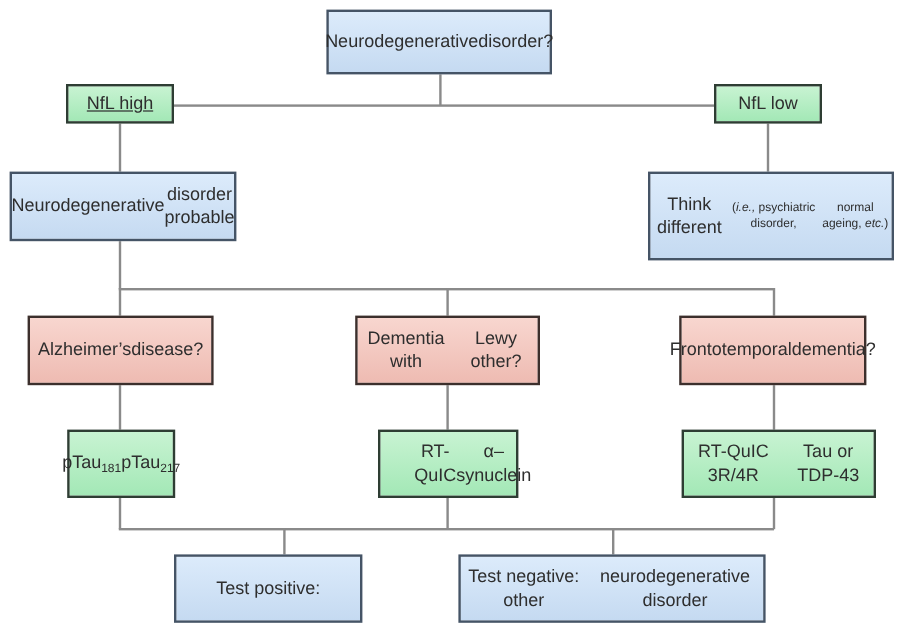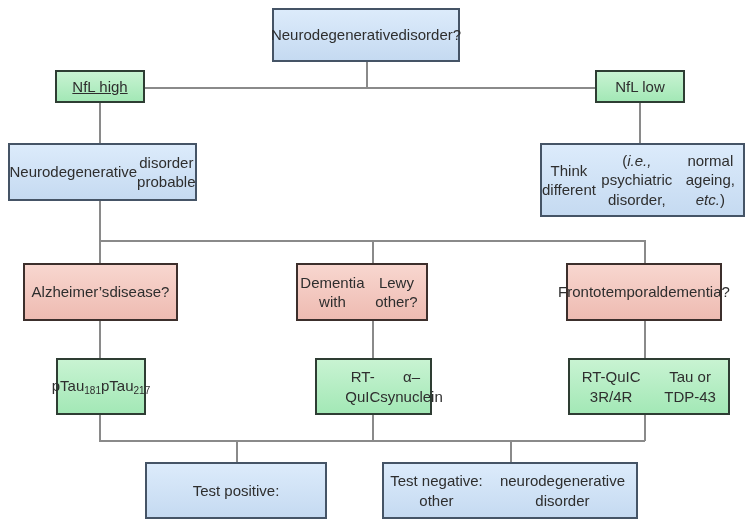--- a/index.html
+++ b/index.html
@@ -43,44 +43,44 @@
   }
   .node.green {
     background: linear-gradient(180deg, var(--green-fill-top) 0%, var(--green-fill-bottom) 100%);
     border: 2px solid var(--green-border);
   }
   .node.pink {
     background: linear-gradient(180deg, var(--pink-fill-top) 0%, var(--pink-fill-bottom) 100%);
     border: 2px solid var(--pink-border);
   }
   .line { display: block; }
-  .small-line { font-size: 15px; line-height: 1.3; }
+  .small-line { font-size: 10px; line-height: 1.3; }
   .em { font-style: italic; }
   .sub { font-size: 10px; vertical-align: -3px; }
   .vline, .hline {
     position: absolute;
     background: var(--connector);
     z-index: 1;
   }
   .vline { width: 1.5px; }
   .hline { height: 1.5px; }
 
   
   #n-root            { left: 272px; top:   8px; width: 188px; height: 54px; }
   #n-nfl-high        { left:  55px; top:  70px; width:  90px; height: 33px; text-decoration: underline; }
   #n-nfl-low         { left: 595px; top:  70px; width:  90px; height: 33px; }
   #n-ndd-probable    { left:   8px; top: 143px; width: 189px; height: 58px; }
   #n-think-different { left: 540px; top: 143px; width: 205px; height: 74px; }
   #n-alzheimers      { left:  23px; top: 263px; width: 155px; height: 58px; }
-  #n-lewy            { left: 296px; top: 263px; width: 132px; height: 58px; }
+  #n-lewy            { left: 296px; top: 263px; width: 154px; height: 58px; }
   #n-frontotemporal  { left: 566px; top: 263px; width: 156px; height: 58px; }
   #n-ptau            { left:  56px; top: 358px; width:  90px; height: 57px; }
   #n-rtquic-syn      { left: 315px; top: 358px; width: 117px; height: 57px; padding-left: 41px; }
   #n-rtquic-tau      { left: 568px; top: 358px; width: 162px; height: 57px; }
-  #n-test-positive   { left: 145px; top: 462px; width: 182px; height: 57px; }
+  #n-test-positive   { left: 145px; top: 462px; width: 157px; height: 57px; }
   #n-test-negative   { left: 382px; top: 462px; width: 256px; height: 57px; }
 </style>
 </head>
 <body>
 
 <div class="canvas">
 
   <div class="vline" style="left:366px; top:62px;  height:26px;"></div>
   <div class="hline" style="left:145px; top:87px;  width:450px;"></div>
   <div class="vline" style="left:99px;  top:103px; height:40px;"></div>

